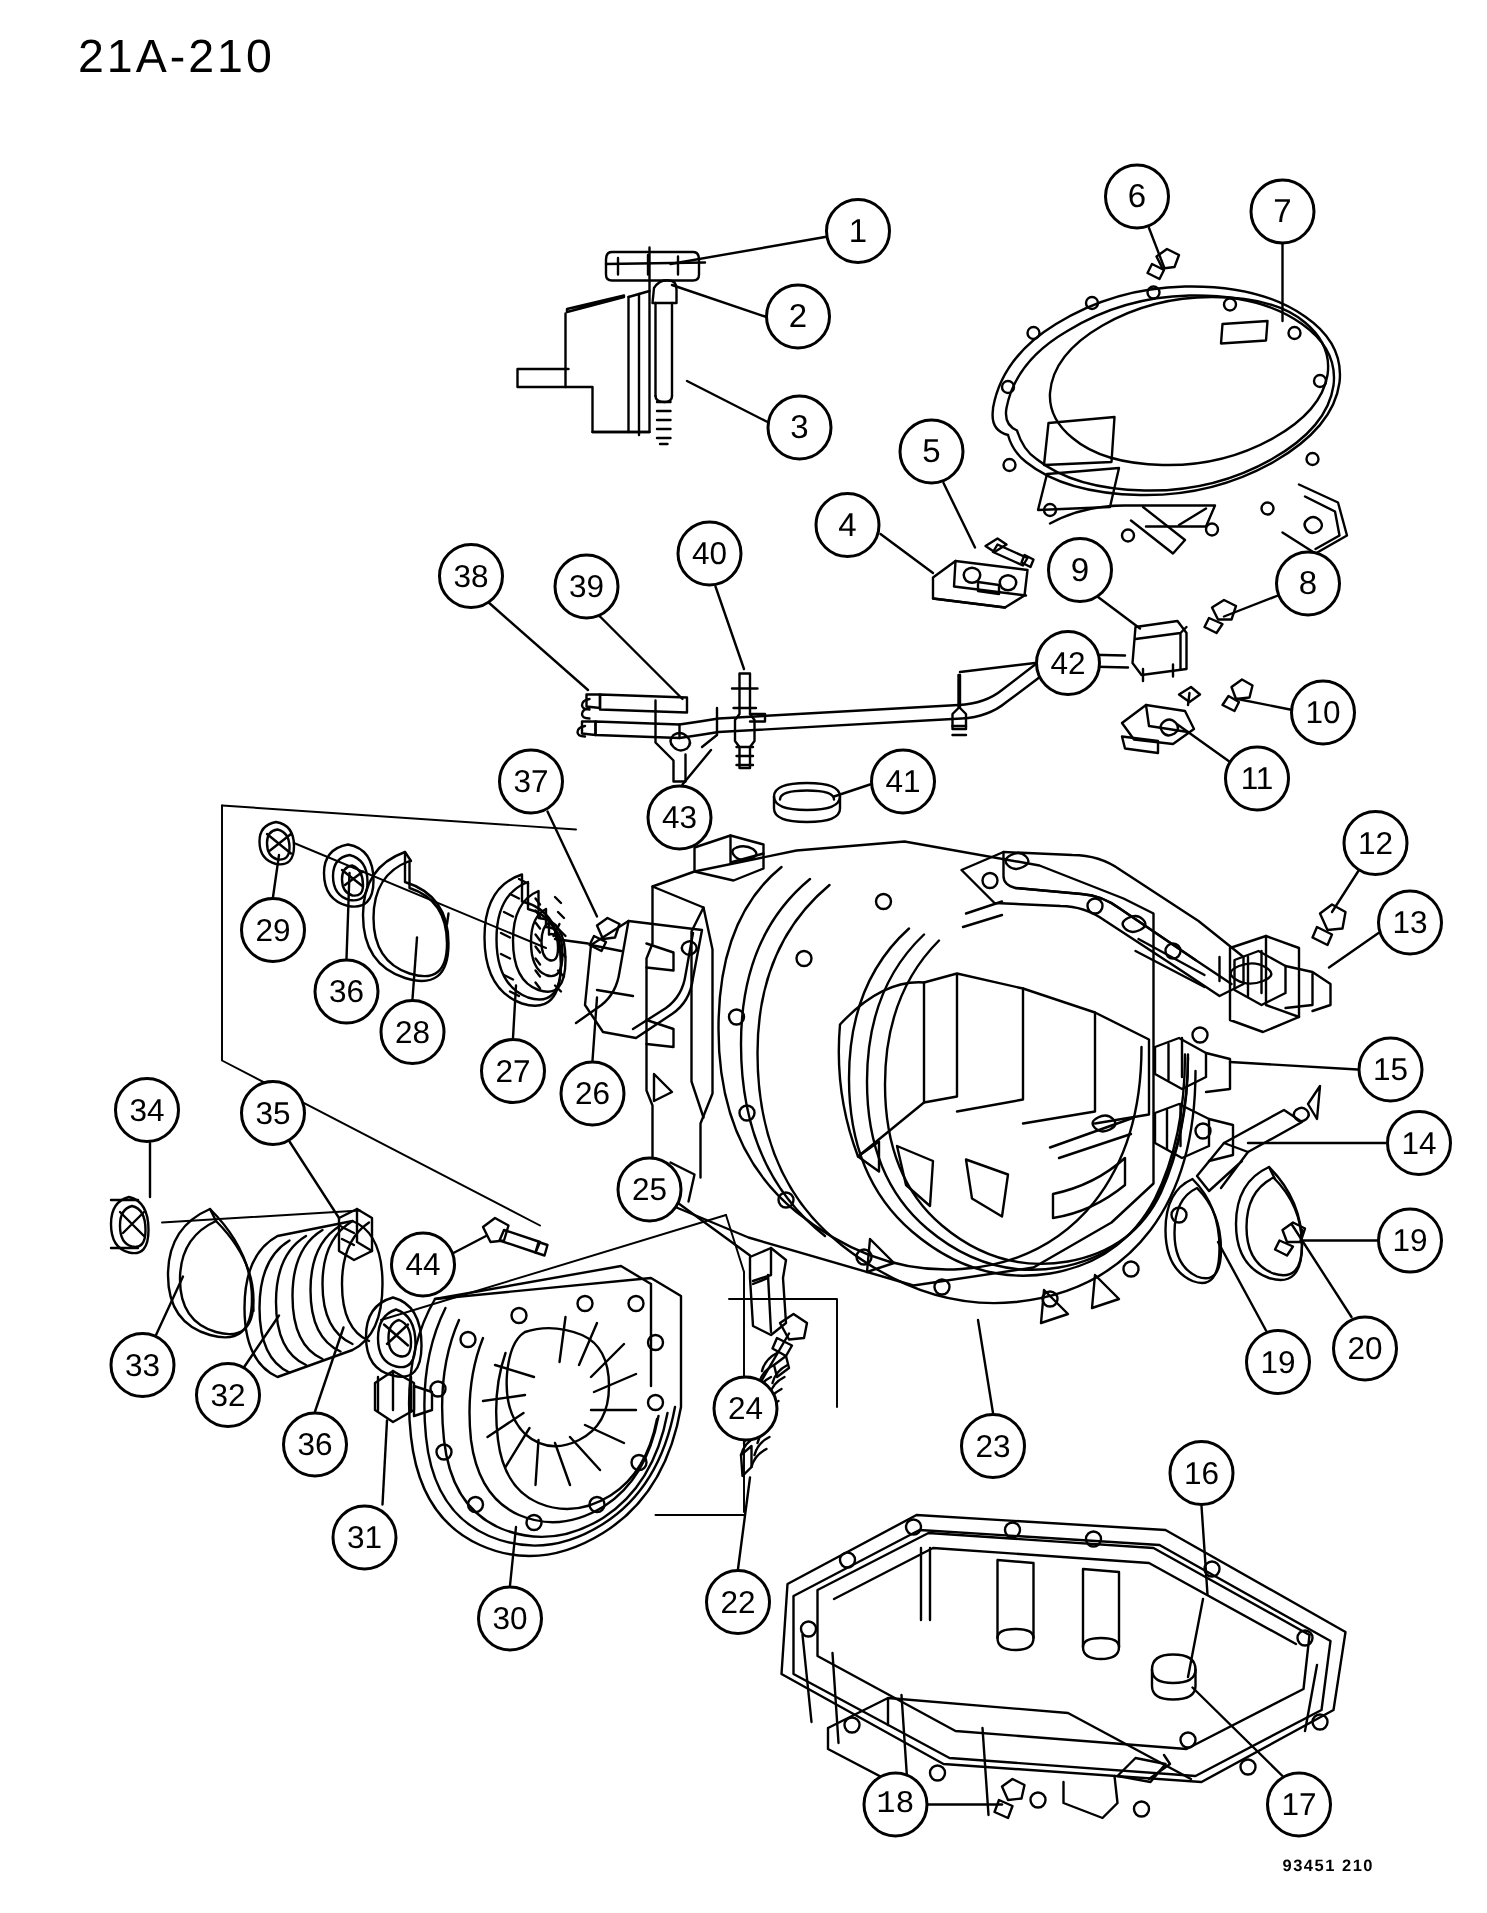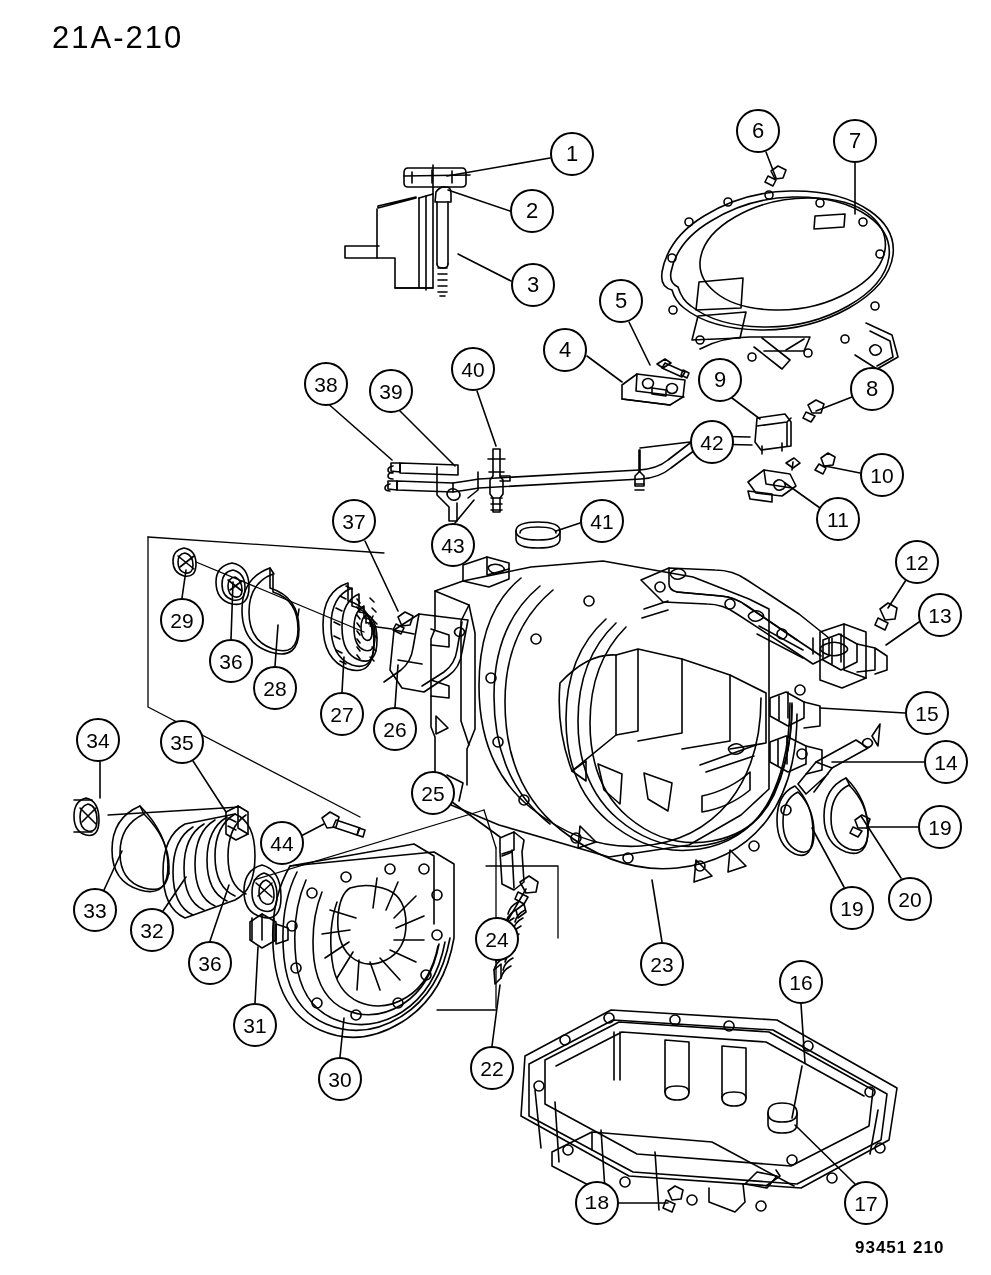--- a/index.html
+++ b/index.html
@@ -2,21 +2,21 @@
 <html><head>
 <meta charset="utf-8">
 <style>
   html,body{margin:0;padding:0;background:#ffffff;}
   body{width:991px;height:1275px;position:relative;overflow:hidden;
        font-family:"Liberation Sans",sans-serif;color:#000;}
   #page{position:absolute;left:0;top:0;width:797px;height:1275px;}
 
   #page-title{position:absolute;left:52px;top:20px;font-size:31px;
       letter-spacing:2px;font-weight:400;color:#000;white-space:nowrap;}
-  #figure-code{position:absolute;left:855px;top:1238px;font-size:17px;
+  #figure-code{position:absolute;left:855px;top:1238px;font-size:11px;
       font-weight:bold;letter-spacing:1px;white-space:nowrap;}
 
   #artboard{position:absolute;left:0;top:0;width:991px;height:1275px;}
   #artboard svg{display:block;width:991px;height:1275px;}
 
   .callout{position:absolute;width:44px;height:44px;margin-left:-22px;margin-top:-22px;
       border:2.5px solid #000;border-radius:50%;background:#fff;
       display:flex;align-items:center;justify-content:center;
       font-size:22px;line-height:1;font-family:"Liberation Sans",sans-serif;
       color:#000;box-sizing:border-box;z-index:20;}
@@ -568,21 +568,21 @@
       </div>
       <div class="callout small" style="left: 275px; top: 688px;">
         <span>28</span>
       </div>
       <div class="callout small" style="left: 182px; top: 620px;">
         <span>29</span>
       </div>
       <div class="callout small" style="left: 340px; top: 1079px;">
         <span>30</span>
       </div>
-      <div class="callout small" style="left: 255px; top: 1025px; justify-content: center;">
+      <div class="callout small" style="left: 243px; top: 1025px; justify-content: center;">
         <span>31</span>
       </div>
       <div class="callout small" style="left: 152px; top: 930px; align-items: center;">
         <span>32</span>
       </div>
       <div class="callout small" style="left: 95px; top: 910px;">
         <span>33</span>
       </div>
       <div class="callout small" style="left: 98px; top: 740px;">
         <span>34</span>
@@ -592,21 +592,21 @@
       </div>
       <div class="callout small" style="left: 231px; top: 661px;">
         <span>36</span>
       </div>
       <div class="callout small" style="left: 210px; top: 963px;">
         <span>36</span>
       </div>
       <div class="callout small" style="left: 354px; top: 521px;">
         <span>37</span>
       </div>
-      <div class="callout small" style="left: 326px; top: 384px; align-items: center;">
+      <div class="callout small" style="left: 314px; top: 384px; align-items: center;">
         <span>38</span>
       </div>
       <div class="callout small" style="left: 391px; top: 391px;">
         <span>39</span>
       </div>
       <div class="callout small" style="left: 473px; top: 369px;">
         <span>40</span>
       </div>
       <div class="callout small" style="left: 602px; top: 521px;">
         <span>41</span>

